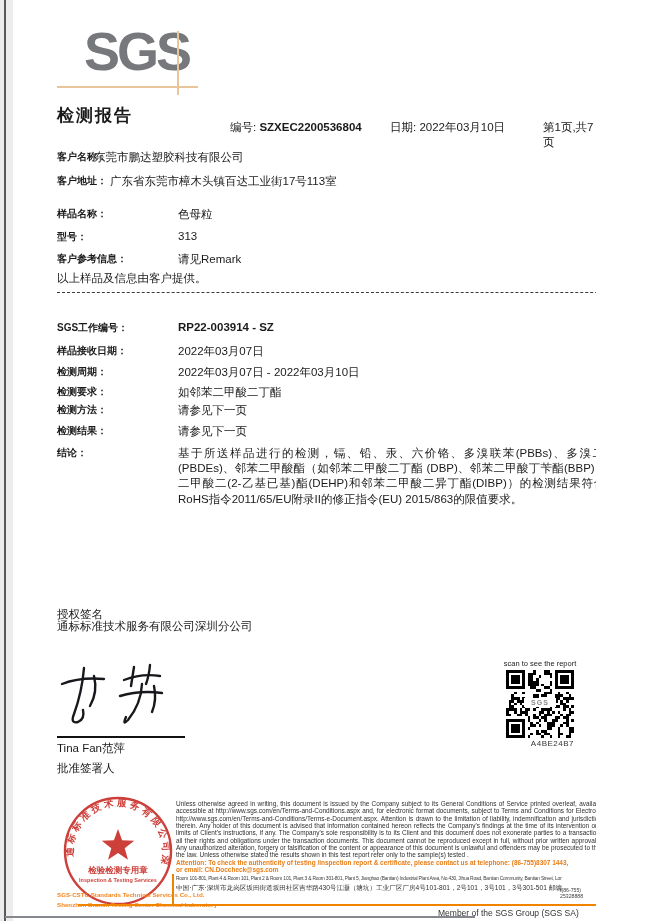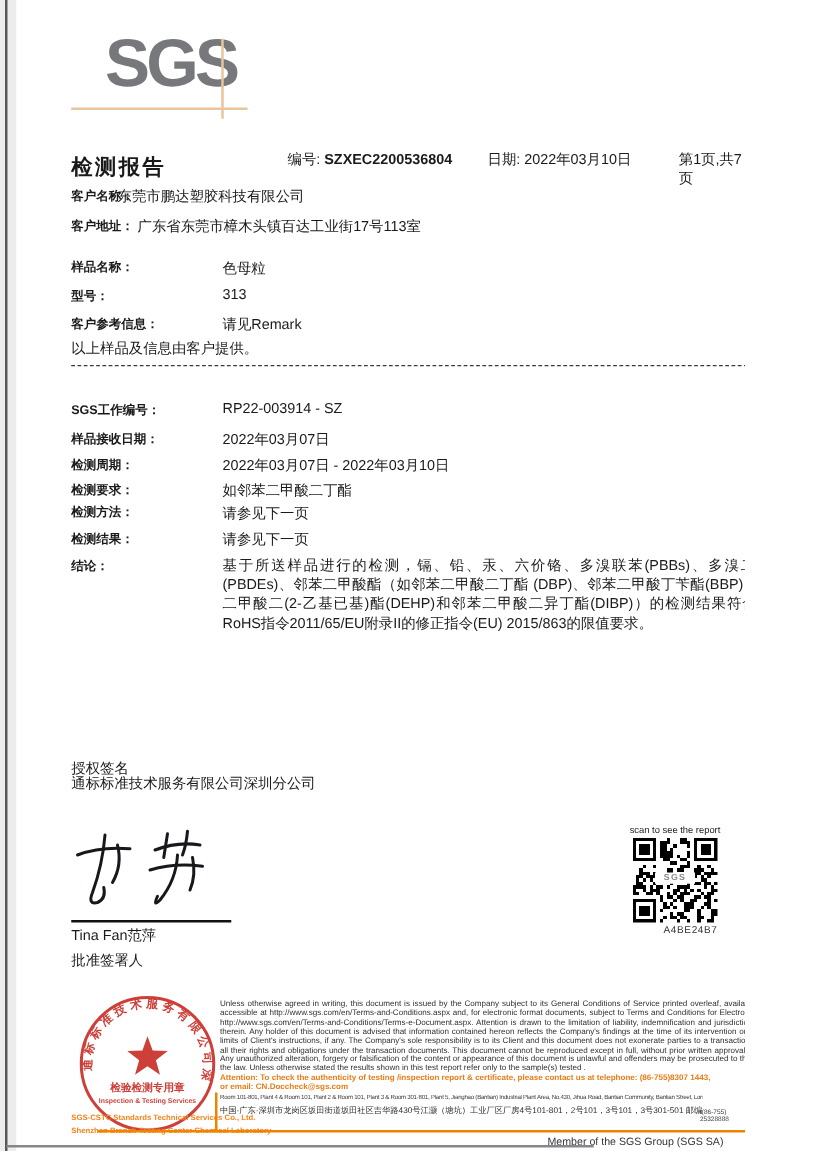--- a/index.html
+++ b/index.html
@@ -8,21 +8,21 @@
   .abs{position:absolute;}
   
   .edge-strip{left:0;top:0;width:13px;height:921px;background:#ececec;}
   .edge-line{left:4px;top:0;width:2px;height:921px;background:#58585a;}
   .edge-bottom{left:5px;top:916px;width:470px;height:2px;background:#84878d;}
   
   .logo{left:84px;top:24px;font-size:54px;font-weight:bold;color:#77787b;letter-spacing:-3px;line-height:1;}
   .crop-h{left:57px;top:86px;width:141px;height:2px;background:#e9c59c;}
   .crop-v{left:177px;top:31px;width:2px;height:64px;background:#e9c59c;}
   
-  .doc-title{left:57px;top:122px;font-size:17px;font-weight:bold;letter-spacing:2px;text-align:center;}
+  .doc-title{left:57px;top:104px;font-size:17px;font-weight:bold;letter-spacing:2px;text-align:center;}
   .meta{font-size:11.5px;}
   .meta b{font-weight:bold;}
   
   .lbl{left:57px;font-size:10px;font-weight:bold;}
   .val{font-size:11.5px;}
   .note{left:57px;font-size:11.5px;}
   .dashes{left:57px;top:292px;width:591px;border-top:1.5px dashed #3a3a3a;}
   .conclusion{left:178px;top:446px;width:452px;font-size:11.5px;line-height:15.2px;text-align:justify;}
   
   .sig-line{left:57px;top:736px;width:128px;height:1.5px;background:#111;}
@@ -81,21 +81,21 @@
   <div class="abs val" style="left:178px;top:207px;">色母粒</div>
   <div class="abs lbl" style="top:230px;">型号：</div>
   <div class="abs val" style="left:178px;top:230px;">313</div>
   <div class="abs lbl" style="top:252px;">客户参考信息：</div>
   <div class="abs val" style="left:178px;top:252px;">请见Remark</div>
   <div class="abs note" style="top:271px;">以上样品及信息由客户提供。</div>
 
   <div class="abs dashes"></div>
 
   <div class="abs lbl" style="top:321px;">SGS工作编号：</div>
-  <div class="abs val" style="left:178px;top:321px;">RP22-003914 - SZ</div>
+  <div class="abs val" style="left:178px;top:321px;font-weight:bold;">RP22-003914 - SZ</div>
   <div class="abs lbl" style="top:344px;">样品接收日期：</div>
   <div class="abs val" style="left:178px;top:344px;">2022年03月07日</div>
   <div class="abs lbl" style="top:365px;">检测周期：</div>
   <div class="abs val" style="left:178px;top:365px;">2022年03月07日 - 2022年03月10日</div>
   <div class="abs lbl" style="top:385px;">检测要求：</div>
   <div class="abs val" style="left:178px;top:385px;">如邻苯二甲酸二丁酯</div>
   <div class="abs lbl" style="top:403px;">检测方法：</div>
   <div class="abs val" style="left:178px;top:403px;">请参见下一页</div>
   <div class="abs lbl" style="top:424px;">检测结果：</div>
   <div class="abs val" style="left:178px;top:424px;">请参见下一页</div>

